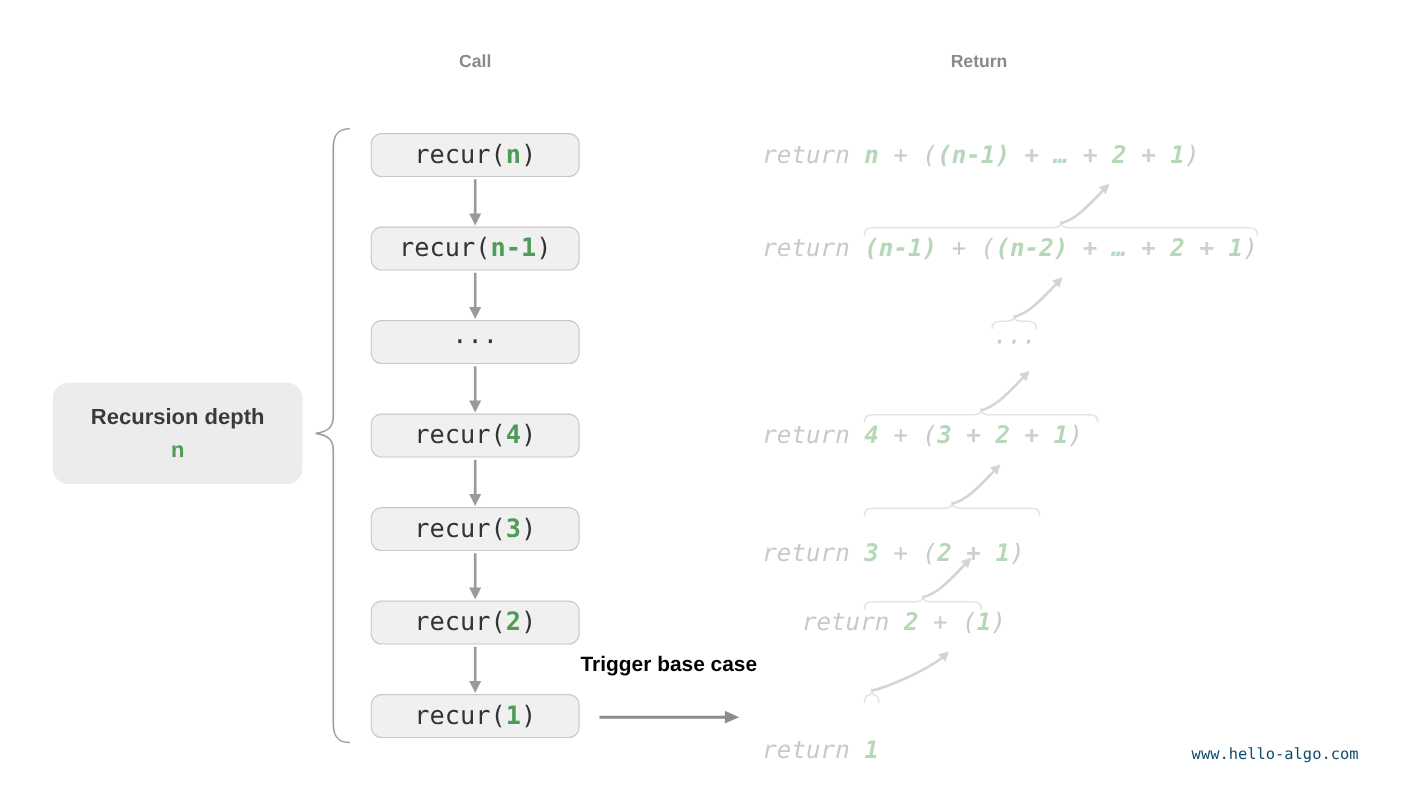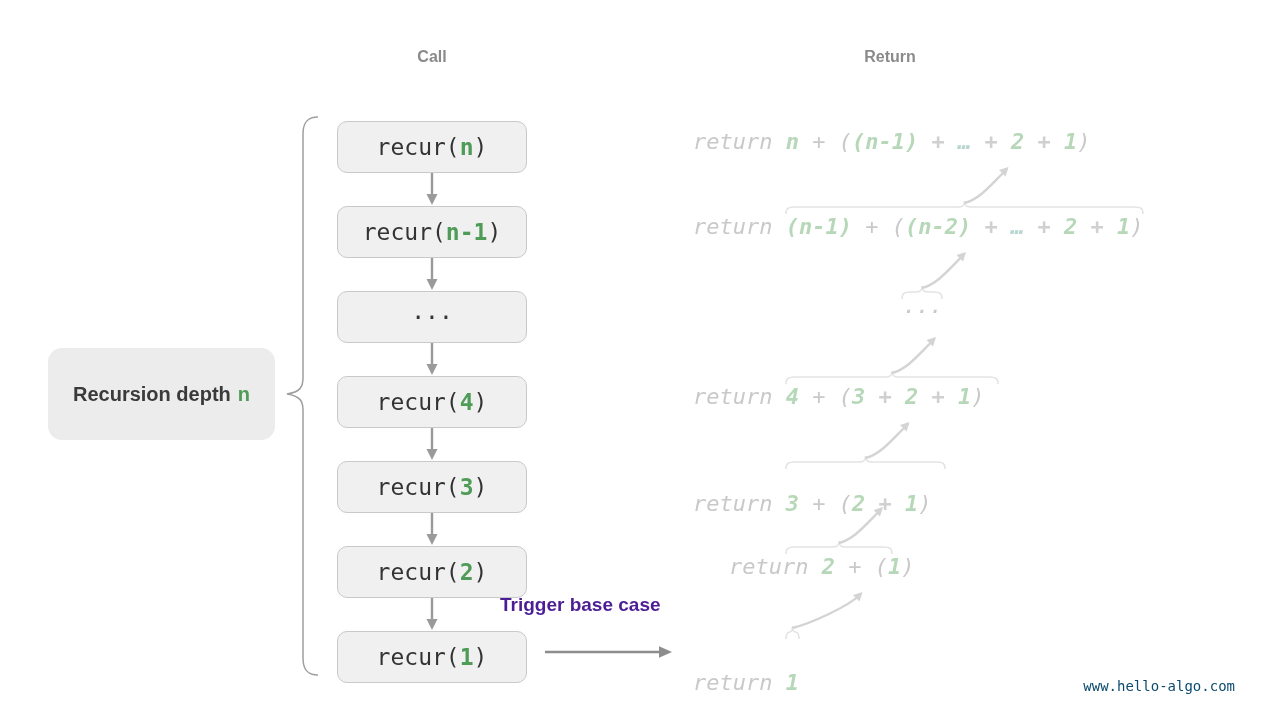--- a/index.html
+++ b/index.html
@@ -4,43 +4,43 @@
 <style>
   html,body{margin:0;padding:0;background:#ffffff;}
   .stage{position:relative;width:1280px;height:720px;background:#ffffff;overflow:hidden;
          font-family:"Liberation Sans",sans-serif;}
   svg.connectors{position:absolute;left:0;top:0;width:1280px;height:720px;pointer-events:none;}
 
   .col-header{position:absolute;top:48px;font-size:16px;font-weight:bold;color:#8a8a8a;text-align:center;}
   #call-header{left:337px;width:190px;}
   #return-header{left:740px;width:300px;}
 
-  .call-box{position:absolute;left:337px;width:190px;height:52px;box-sizing:border-box;
+  .call-box{position:absolute;left:337px;width:190px;height:40px;box-sizing:border-box;
             background:#f0f0f0;border:1.5px solid #c9c9c9;border-radius:10px;
             display:flex;align-items:center;justify-content:center;
             font-family:"DejaVu Sans Mono","Liberation Mono",monospace;font-size:23px;white-space:pre;}
   .seg-code{color:#333333;}
   .seg-green{color:#4e9c57;font-weight:bold;}
 
   .return-row{position:absolute;height:30px;line-height:30px;white-space:pre;
               font-family:"DejaVu Sans Mono","Liberation Mono",monospace;font-size:22px;font-style:italic;}
   .seg-kw{color:#c9c9c9;}
   .seg-valm{color:#b6d8b8;font-weight:bold;}
   .seg-vals{color:#b6d8b8;font-weight:bold;}
   .seg-ops{color:#d0d0d0;font-weight:bold;}
   .seg-dots{color:#b8d6d0;font-weight:bold;}
 
   .depth-label{position:absolute;left:48px;top:348px;width:227px;height:92px;background:#ececec;
-               border-radius:14px;display:flex;flex-direction:row;align-items:center;
+               border-radius:14px;display:flex;flex-direction:column;align-items:center;
                justify-content:center;gap:7px;}
   .depth-line1{font-size:20px;font-weight:bold;color:#3a3a3a;}
   .depth-value{font-size:20px;font-weight:bold;color:#4e9c57;}
 
-  .trigger-label{position:absolute;left:500px;top:594px;width:216px;
-                 font-size:19px;font-weight:bold;color:#4c1d95;}
+  .trigger-label{position:absolute;left:500px;top:594px;width:216px;text-align:center;
+                 font-size:19px;font-weight:bold;color:#000000;}
 
   .watermark{position:absolute;right:45px;top:678px;font-family:"DejaVu Sans Mono","Liberation Mono",monospace;
              font-size:14px;color:#0c4a6e;}
 </style>
 </head>
 <body>
 
 <div class="stage">
 
   <svg class="connectors" id="connectors" viewBox="0 0 1280 720" xmlns="http://www.w3.org/2000/svg">

